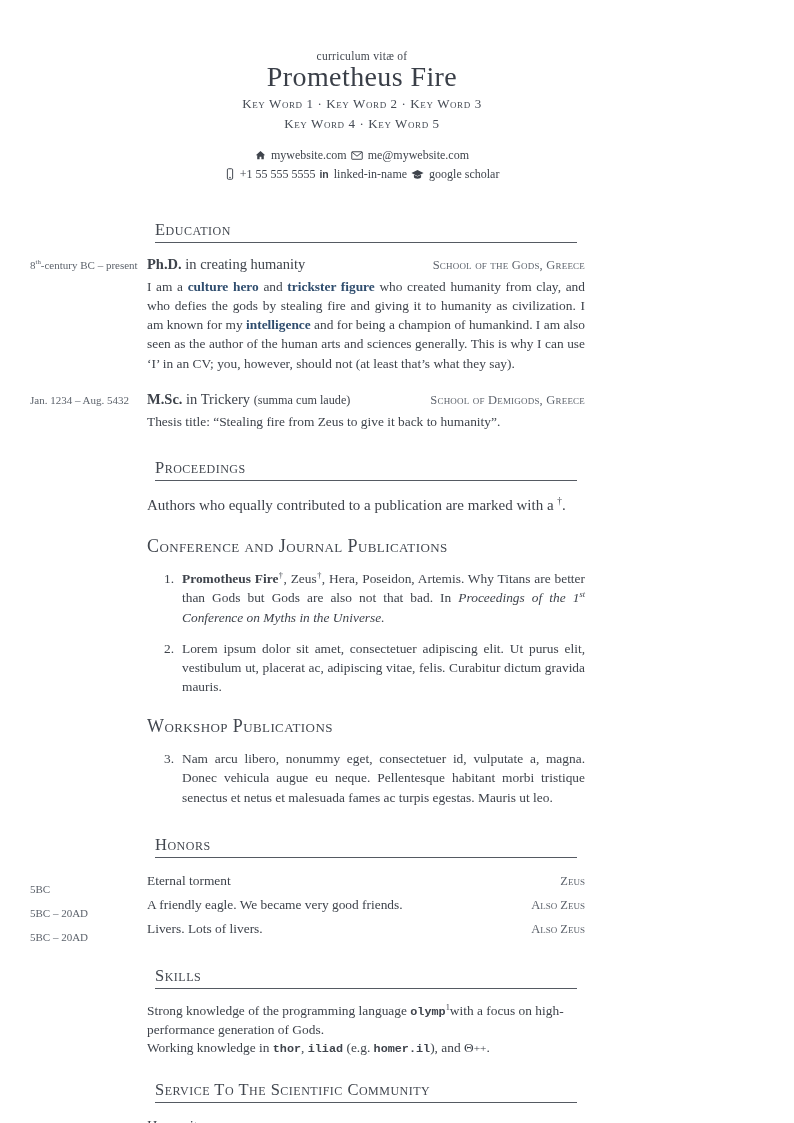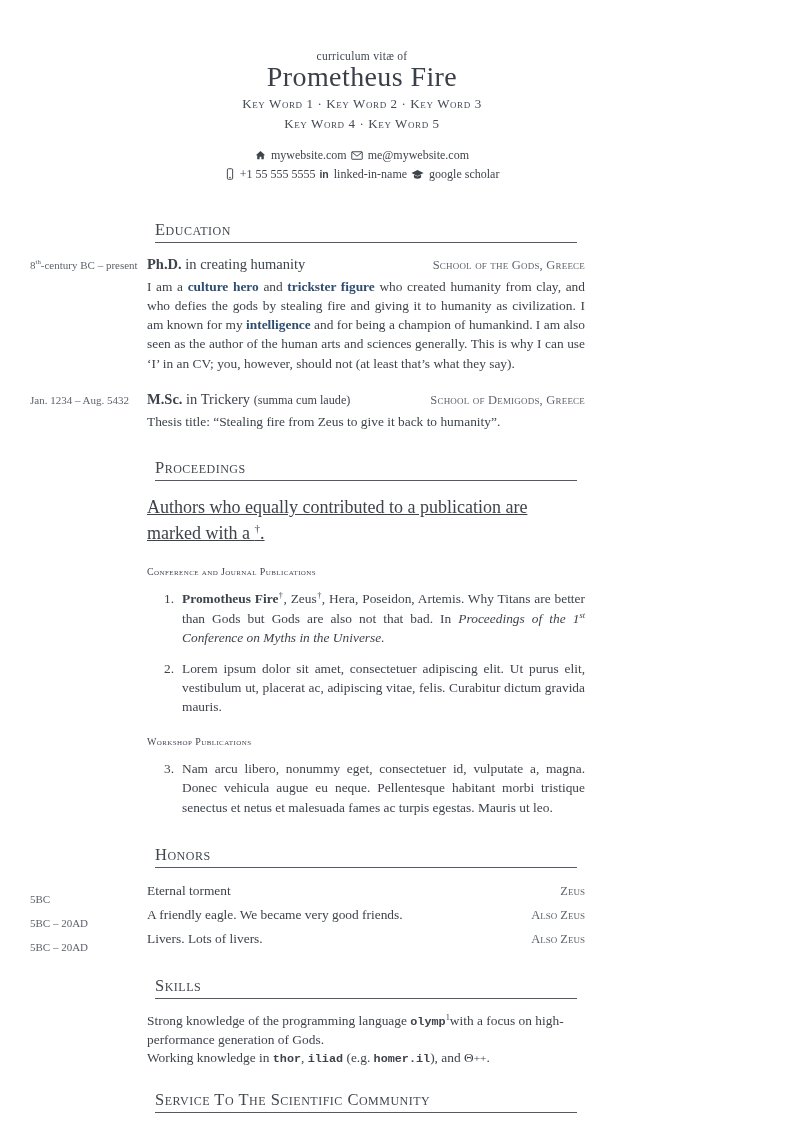--- a/index.html
+++ b/index.html
@@ -42,23 +42,23 @@
   .entry{position:relative;margin-top:13px;}
   .side-label{
     position:absolute;left:-117px;top:3px;width:114px;
     font-size:11px;color:var(--muted);line-height:1.25;white-space:nowrap;
   }
   .entry-head{display:flex;justify-content:space-between;align-items:baseline;gap:10px;}
   .degree{font-size:14.5px;}
   .institution{font-variant:small-caps;font-size:12.5px;color:var(--muted);white-space:nowrap;letter-spacing:.2px;}
   .entry-desc{margin-top:4px;font-size:13.4px;line-height:1.43;text-align:justify;}
   
-  .pub-note{margin-top:14px;font-size:18px;line-height:1.43;text-decoration:underline;}
+  .pub-note{margin-top:14px;font-size:15px;line-height:1.43;}
   .subsection-title{
-    font-variant:small-caps;font-size:10px;letter-spacing:.4px;color:var(--heading);
+    font-variant:small-caps;font-size:18px;letter-spacing:.4px;color:var(--heading);
     font-weight:400;margin:20px 0 0 0;
   }
   .pub-item{display:flex;margin:12px 0 0 14px;font-size:13.4px;line-height:1.43;}
   .pub-num{width:13px;flex-shrink:0;text-align:right;}
   .pub-text{flex:1;margin-left:8px;text-align:justify;}
   
   .honor-rows{margin-top:13px;}
   .honor-row{position:relative;display:flex;justify-content:space-between;align-items:baseline;gap:10px;font-size:13.4px;line-height:1.45;}
   .honor-row + .honor-row{margin-top:4.5px;}
   .honor-row .side-label{top:12px;}

